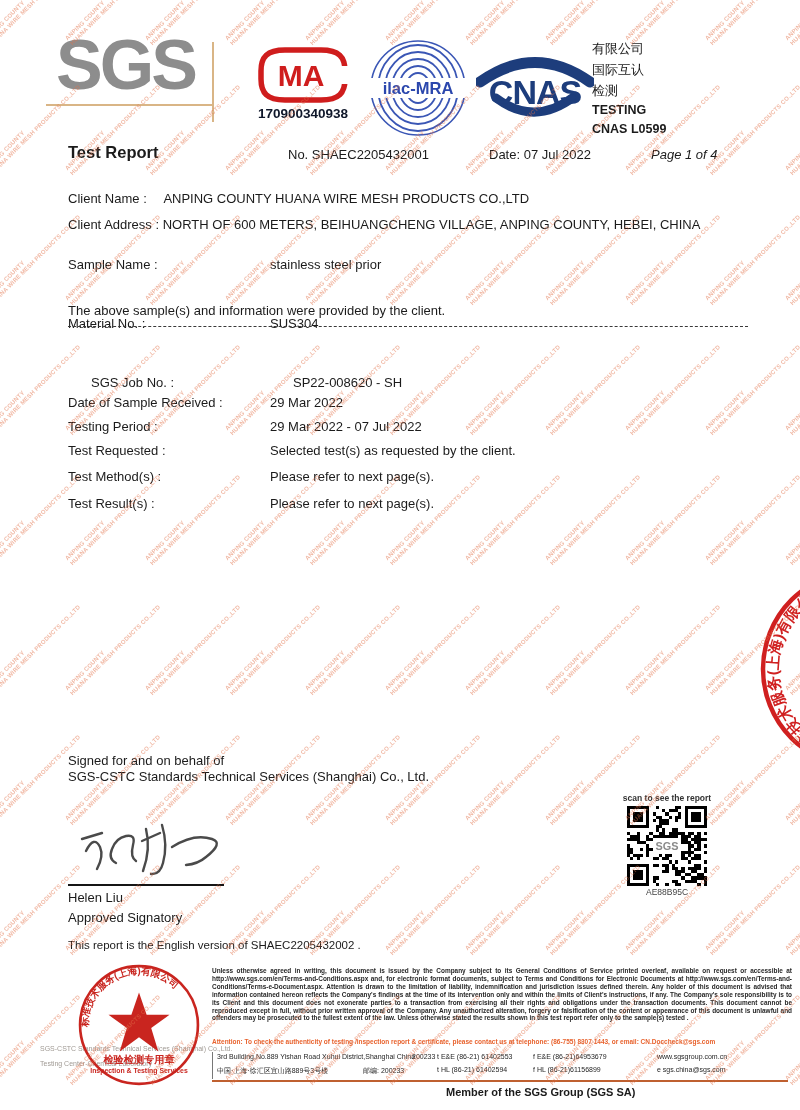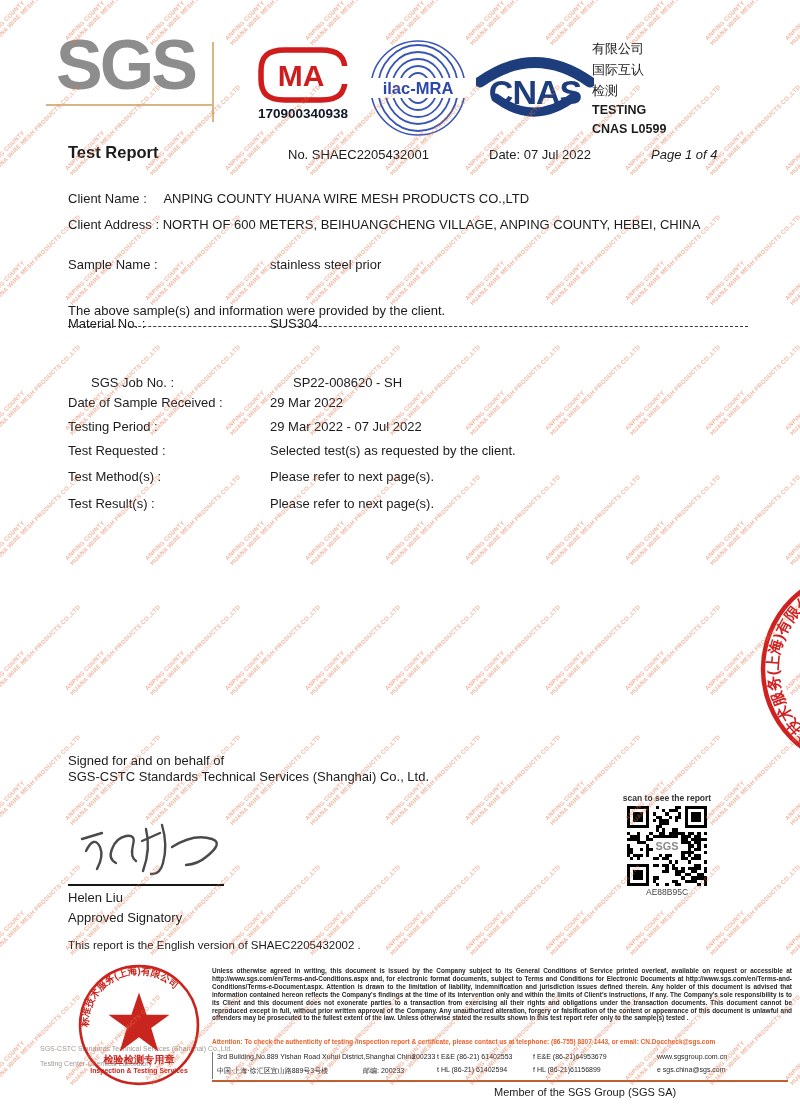--- a/index.html
+++ b/index.html
@@ -25,21 +25,21 @@
   .row-label{display:inline-block;}
   .val-col{position:absolute;left:202px;top:0;white-space:nowrap;}
   .jobrow{left:68px;width:700px;height:16px;}
   .dashline{left:68px;top:326px;width:680px;border-top:1.5px dashed #3a3a3a;}
   
   .legal{left:212px;top:967px;width:580px;font-size:6.45px;line-height:7.9px;font-weight:600;
          text-align:justify;color:#262626;}
   .attention{left:212px;top:1038px;width:580px;font-size:6.5px;line-height:7.4px;font-weight:bold;color:#e8622d;}
   .addr{font-size:7px;color:#1f1f1f;white-space:nowrap;}
   .grayco{font-size:7px;color:#a09a94;white-space:nowrap;}
-  .member{left:446px;top:1086px;font-size:11px;font-weight:400;margin-left:48px;}
+  .member{left:446px;top:1086px;font-size:11px;font-weight:700;}
   .qr-caption{left:618px;top:793px;width:98px;text-align:center;font-size:8.5px;font-weight:600;color:#333;}
   .qr-id{left:627px;top:887px;width:80px;text-align:center;font-size:8.5px;color:#444;}
   .sig-underline{left:68px;top:884px;width:156px;height:2px;background:#151515;}
 </style>
 </head>
 <body>
 
 <div class="page">
 
   <div class="abs sgs-logo">SGS</div>

